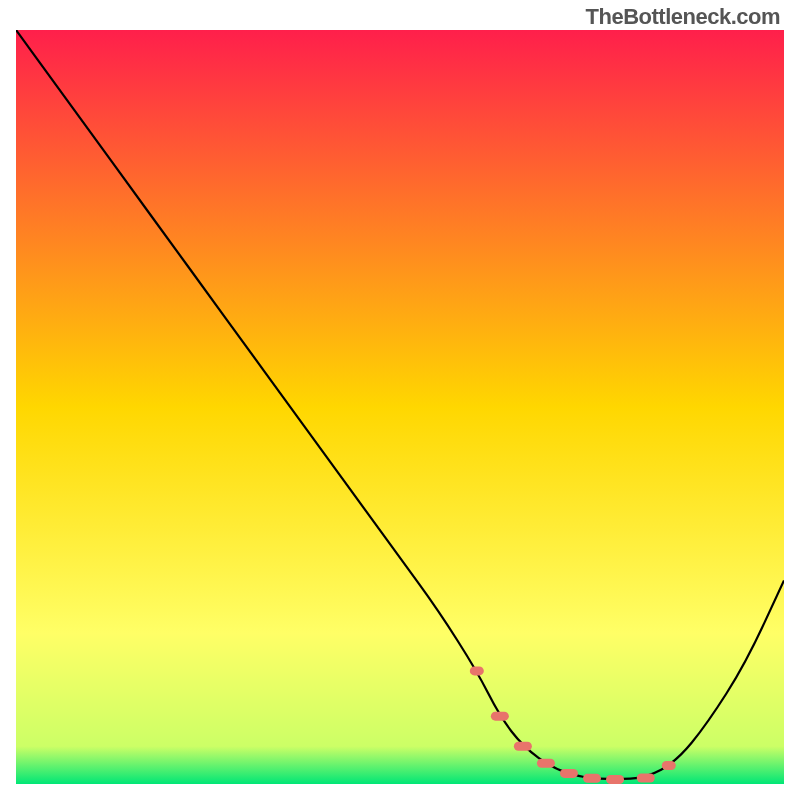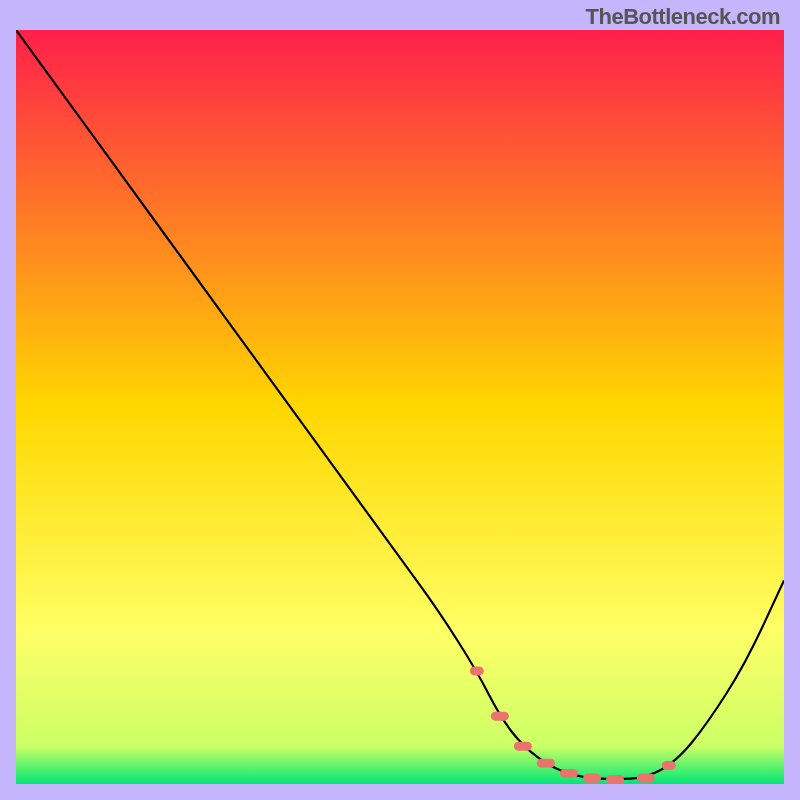--- a/index.html
+++ b/index.html
@@ -1,19 +1,19 @@
 <!DOCTYPE html>
 <html><head>
 <meta charset="utf-8">
 <style>
   * { margin: 0; padding: 0; box-sizing: border-box; }
   html, body { width: 800px; height: 800px; overflow: hidden; }
   body { background: #000; font-family: Arial, sans-serif; }
   .outer {
-    width: 800px; height: 800px; background: #c4b5fd; position: relative;
+    width: 800px; height: 800px; background: #ffffff; position: relative;
   }
   .watermark {
     position: absolute;
     top: 4px;
     right: 20px;
     color: #555;
     font-size: 22px;
     font-weight: bold;
     letter-spacing: -0.5px;
     z-index: 10;

